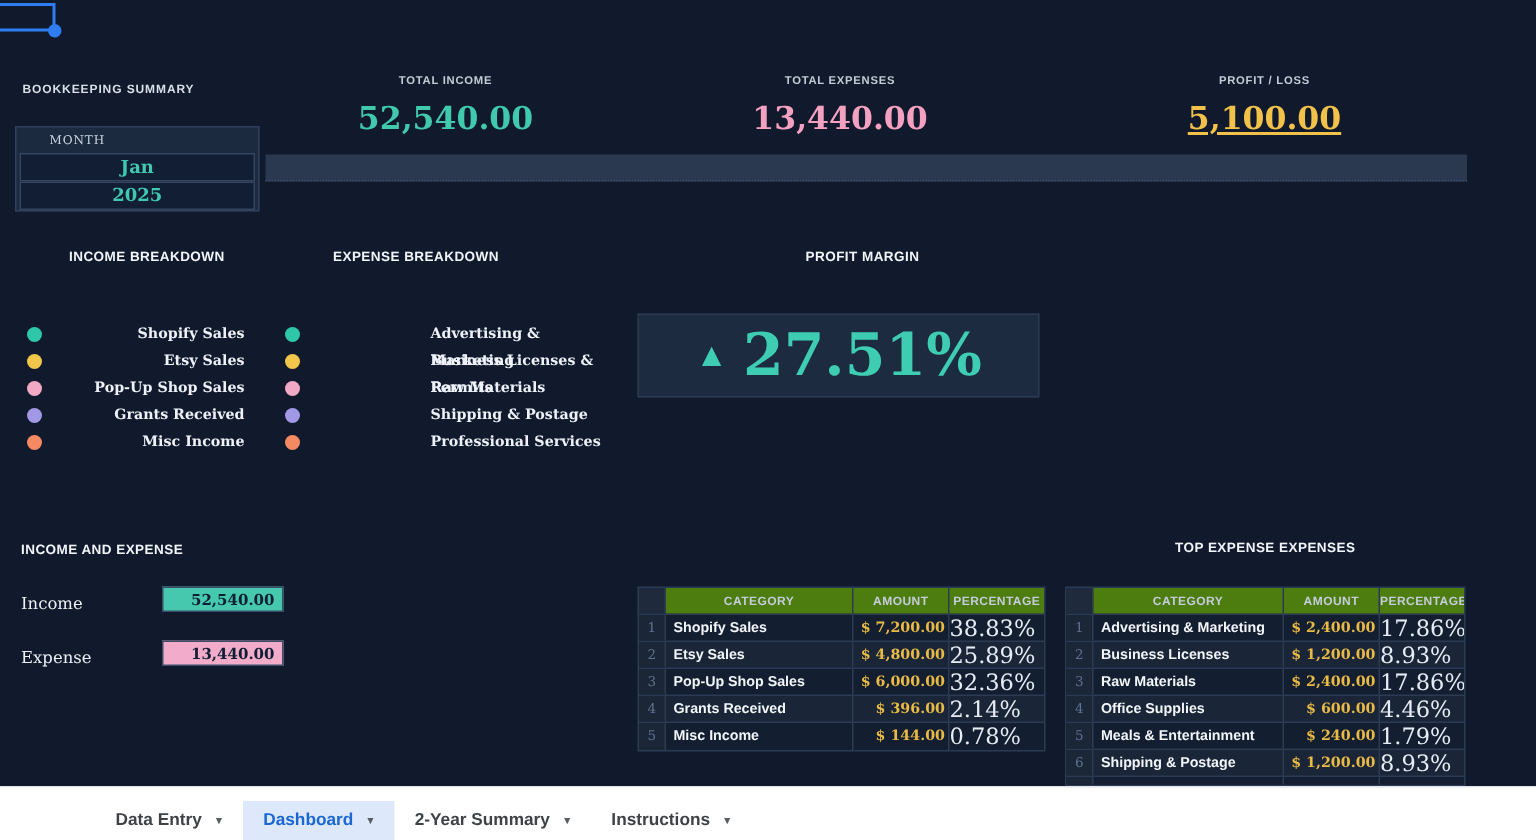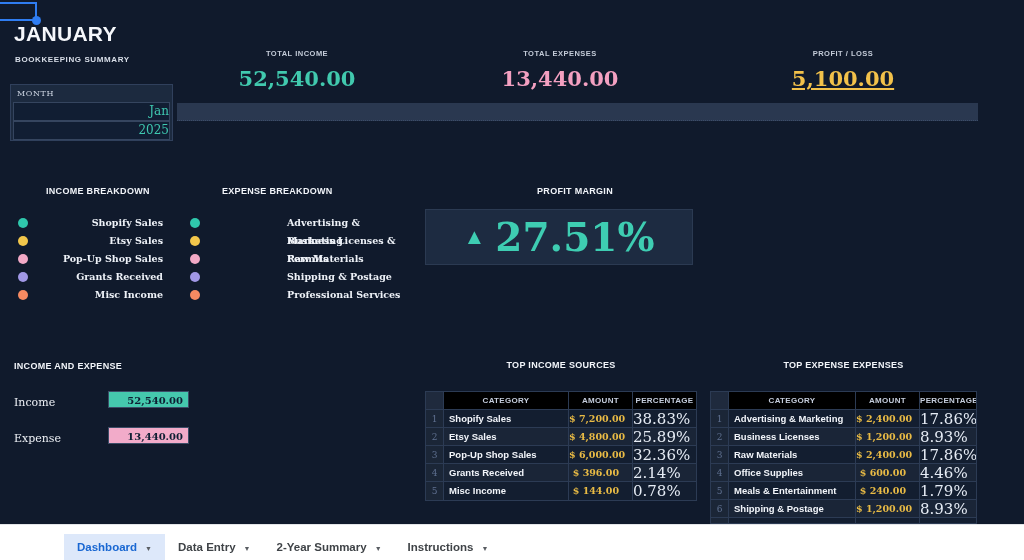--- a/index.html
+++ b/index.html
@@ -11,30 +11,30 @@
   }
   
   .marquee { position:absolute; left:-2px; top:2px; width:39px; height:19px; border:2px solid #2f7df2; }
   .marquee-dot { position:absolute; left:32px; top:16px; width:9px; height:9px; border-radius:50%; background:#2f7df2; }
 
   .page-title { position:absolute; left:14px; top:22px; font-size:21px; font-weight:800; color:#f5f7fb; letter-spacing:.3px; }
   .page-subtitle { position:absolute; left:15px; top:55px; font-size:8px; font-weight:700; color:#d9dfe9; letter-spacing:.6px; }
 
   
   .myw { position:absolute; left:10px; top:84px; width:163px; background:#1c2a3f; border:1px solid #30405c; }
-  .myw-label { height:17px; line-height:17px; padding-left:6px; font-family:"DejaVu Serif",serif; font-size:8px; color:#cdd5e2; letter-spacing:.6px; }
-  .myw-value { height:19px; margin:0 2px; background:#111e33; border:1px solid #35455f; color:#3fc9b1; font-family:"DejaVu Serif",serif; font-size:12px; font-weight:400; text-align:right; line-height:17px; cursor:pointer; }
+  .myw-label { height:17px; line-height:17px; padding-left:22px; font-family:"DejaVu Serif",serif; font-size:8px; color:#cdd5e2; letter-spacing:.6px; }
+  .myw-value { height:19px; margin:0 2px; background:#111e33; border:1px solid #35455f; color:#3fc9b1; font-family:"DejaVu Serif",serif; font-size:12px; font-weight:700; text-align:center; line-height:17px; cursor:pointer; }
 
   
   .total { position:absolute; top:49px; width:200px; text-align:center; }
   .total-label { font-size:7.5px; font-weight:700; color:#c3cbd8; letter-spacing:.5px; }
   .total-value { margin-top:8px; font-family:"DejaVu Serif",serif; font-size:21px; font-weight:700; }
   .divider-bar { position:absolute; left:177px; top:103px; width:801px; height:18px; background:#2a3850; border-bottom:1px dotted #3c4c68; }
 
-  .section-h { position:absolute; top:186px; font-size:9px; font-weight:800; color:#f2f5fa; letter-spacing:.3px;padding-left:32px; }
+  .section-h { position:absolute; top:166px; font-size:9px; font-weight:800; color:#f2f5fa; letter-spacing:.3px;padding-left:32px; }
 
   
   .legend { position:absolute; top:214px; }
   .legend-row { position:relative; height:18px; }
   .legend-dot { position:absolute; top:4px; width:10px; height:10px; border-radius:50%; }
   .legend-label { display:block; line-height:18px; font-family:"DejaVu Serif",serif; font-size:9.5px; font-weight:700; color:#eef2f8; }
   .legend-income { left:14px; width:149px; }
   .legend-income .legend-dot { left:4px; }
   .legend-income .legend-label { text-align:right; }
   .legend-expense { left:190px; width:215px; }
@@ -54,25 +54,25 @@
   .ie-box { position:absolute; left:108px; width:81px; height:17px; line-height:17px; text-align:right; padding-right:5px;
             font-family:"DejaVu Serif",serif; font-size:10px; font-weight:700; color:#0e1f33; border:1px solid #3b4c66; }
 
   
   .tbl-title { position:absolute; top:360px; text-align:center; font-size:9px; font-weight:800; color:#f2f5fa; letter-spacing:.3px; }
   .tbl { position:absolute; top:391px; border:1px solid #2c3b54; }
   .trow { display:flex; height:18px; border-bottom:1px solid #2c3b54; }
   .trow:last-child { border-bottom:none; }
   .tcell { border-right:1px solid #2c3b54; overflow:hidden; white-space:nowrap; }
   .tcell:last-child { border-right:none; }
-  .thead .tcell { background:#000000; color:#c5cddc; font-size:8px; font-weight:700; text-align:center; line-height:17px; letter-spacing:.3px; }
+  .thead .tcell { background:#4d7c0f; color:#c5cddc; font-size:8px; font-weight:700; text-align:center; line-height:17px; letter-spacing:.3px; }
   .tnum { width:18px; background:#1b2637; color:#5f7090; font-family:"DejaVu Serif",serif; font-size:9px; text-align:center; line-height:18px; }
   .thead .tnum { background:#1f2a3d; }
   .tcat { padding-left:5px; font-size:9.5px; font-weight:700; color:#f2f5fa; line-height:18px; }
-  .tamt { text-align:right; padding-right:13px; font-family:"DejaVu Serif",serif; font-size:9.5px; font-weight:700; color:#e9bb45; line-height:18px; }
+  .tamt { text-align:right; padding-right:2px; font-family:"DejaVu Serif",serif; font-size:9.5px; font-weight:700; color:#e9bb45; line-height:18px; }
   .tpct { text-align:left; padding-right:5px; font-family:"DejaVu Serif",serif; font-size:15px; color:#e6ecf5; line-height:18px; }
   .trow.odd  { background:#131e30; }
   .trow.even { background:#1a2537; }
   .trow.sliver { height:5px; }
   .tbl-income { left:425px; width:272px; }
   .tbl-income .c-cat { width:125px; } .tbl-income .c-amt { width:64px; } .tbl-income .c-pct { width:63px; }
   .tbl-expense { left:710px; width:267px; }
   .tbl-expense .c-cat { width:127px; } .tbl-expense .c-amt { width:64px; } .tbl-expense .c-pct { width:56px; }
 
   
@@ -82,21 +82,20 @@
   .tab .caret { font-size:7px; color:#5a5e63; transform:translateY(.5px); }
 </style>
 </head>
 <body>
 
 <div class="stage">
 
   <div class="marquee"></div>
   <div class="marquee-dot"></div>
 
-  <div class="page-title">JANUARY</div>
   <div class="page-subtitle">BOOKKEEPING SUMMARY</div>
 
   <div class="myw">
     <div class="myw-label">MONTH</div>
     <div class="myw-value">Jan</div>
     <div class="myw-value">2025</div>
   </div>
 
   <div class="total" style="left:197px;">
     <div class="total-label">TOTAL INCOME</div>
@@ -166,21 +165,20 @@
     <span class="pm-arrow" style="color: rgb(62, 205, 178);">▲</span>
     <span class="pm-value" style="color: rgb(62, 205, 178);">27.51%</span>
   </div>
 
   <div class="ie-h">INCOME AND EXPENSE</div>
   <div class="ie-label" style="top:396px;">Income</div>
   <div class="ie-box" style="top: 391px; background-color: rgb(69, 200, 173);">52,540.00</div>
   <div class="ie-label" style="top:432px;">Expense</div>
   <div class="ie-box" style="top: 427px; background-color: rgb(242, 171, 201);">13,440.00</div>
 
-  <div class="tbl-title" style="left:425px; width:272px;">TOP INCOME SOURCES</div>
   <div class="tbl tbl-income">
     <div class="trow thead">
       <div class="tcell tnum"></div>
       <div class="tcell c-cat">CATEGORY</div>
       <div class="tcell c-amt">AMOUNT</div>
       <div class="tcell c-pct">PERCENTAGE</div>
     </div>
     <div class="trow odd">
       <div class="tcell tnum">1</div>
       <div class="tcell tcat c-cat">Shopify Sales</div>
@@ -261,29 +259,29 @@
       <div class="tcell tnum"></div>
       <div class="tcell c-cat"></div>
       <div class="tcell c-amt"></div>
       <div class="tcell c-pct"></div>
     </div>
   </div>
 
   <div class="tabbar">
 
     <div class="tabs">
+      <div class="tab">
+        <span>Data Entry</span>
+        <span class="caret">▼</span>
+      </div>
       <div class="tab" style="background-color: rgb(221, 232, 250);">
         <span style="font-weight: 700; color: rgb(25, 103, 210);">Dashboard</span>
         <span class="caret">▼</span>
       </div>
       <div class="tab">
-        <span>Data Entry</span>
-        <span class="caret">▼</span>
-      </div>
-      <div class="tab">
         <span>2-Year Summary</span>
         <span class="caret">▼</span>
       </div>
       <div class="tab">
         <span>Instructions</span>
         <span class="caret">▼</span>
       </div>
     </div>
   </div>
 

